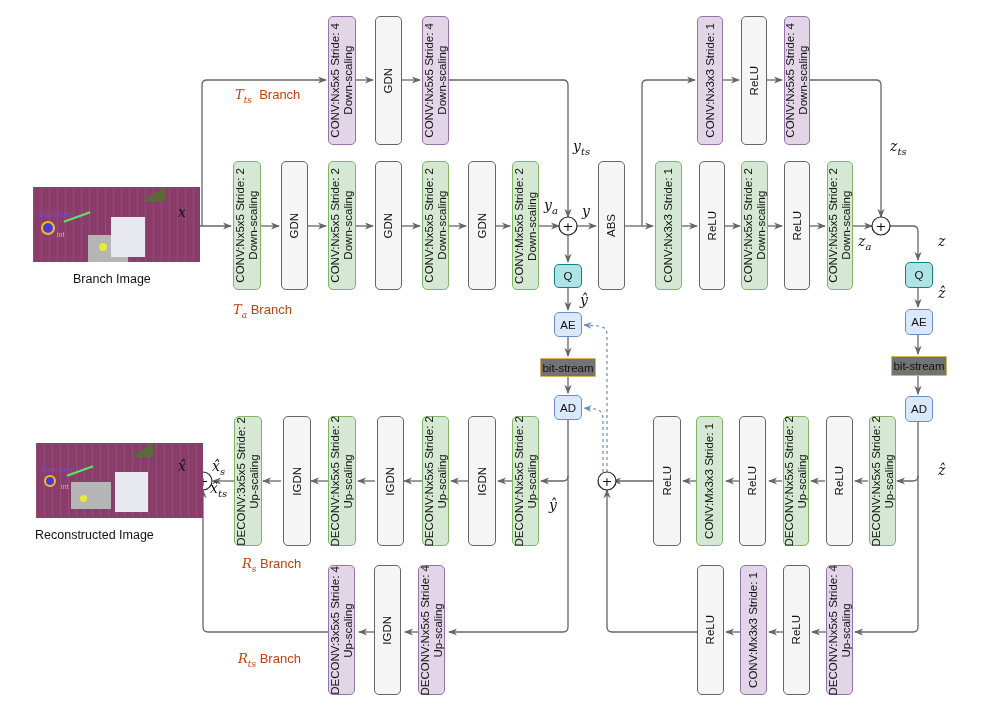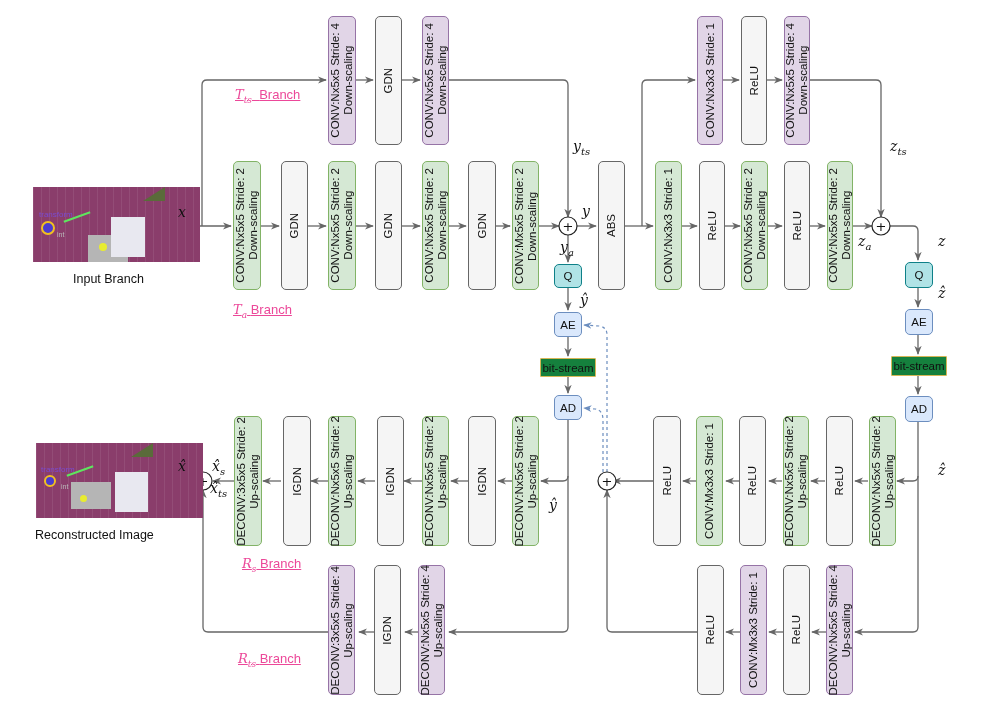--- a/index.html
+++ b/index.html
@@ -8,26 +8,26 @@
   svg.wires { position:absolute; left:0; top:0; width:986px; height:717px; }
   .blk { position:absolute; box-sizing:border-box; border:1.3px solid; border-radius:5px;
     display:flex; align-items:center; justify-content:center; }
   .blk .txt { writing-mode:vertical-rl; transform:rotate(180deg); font-size:11.5px; line-height:13px;
     text-align:center; color:#111; white-space:nowrap; }
   .green { background:#d5e8d4; border-color:#82b366; }
   .purple { background:#e1d5e7; border-color:#9673a6; }
   .gray { background:#f5f5f5; border-color:#666666; }
   .teal { background:#b0e3e6; border-color:#0e8088; }
   .blue { background:#dae8fc; border-color:#6c8ebf;text-align:center; }
-  .yellow { background:#15803d; border-color:#d6b656; }
+  .yellow { background:#737373; border-color:#d6b656; }
   .hbox .txt2 { font-size:11.5px; color:#111; }
   .math { position:absolute; font-family:"DejaVu Serif", serif; font-style:italic; font-size:14px; color:#111; }
   .math sub { font-size:10px; }
   .lbl { position:absolute; font-size:12.5px; color:#111; }
-  .branch { position:absolute; font-size:13px; color:#ec4899;text-decoration:underline; }
+  .branch { position:absolute; font-size:13px; color:#c2410c; }
   .branch .sym { font-family:"DejaVu Serif", serif; font-style:italic; }
   .branch .sym sub { font-size:9px; }
   .img { position:absolute; width:167px; height:75px; background:#8a3d6b; overflow:hidden; }
   .img .a { position:absolute; }
 </style>
 </head>
 <body>
 
 <div id="canvas">
 
@@ -139,21 +139,21 @@
     <div class="a" style="left:0;top:0;width:167px;height:75px;background:repeating-linear-gradient(90deg,rgba(255,255,255,0.08) 0 1px,transparent 1px 8px);"></div>
     <div class="a" style="left:55px;top:48px;width:40px;height:27px;background:#b5b5b5;"></div>
     <div class="a" style="left:78px;top:30px;width:34px;height:40px;background:#e8e8f0;"></div>
     <div class="a" style="left:8px;top:34px;width:10px;height:10px;border-radius:50%;background:#4b3bd0;border:2px solid #f0c020;"></div>
     <div class="a" style="left:66px;top:56px;width:8px;height:8px;border-radius:50%;background:#e8ec30;"></div>
     <div class="a" style="left:30px;top:29px;width:28px;height:2px;background:#5ee65e;transform:rotate(-20deg);"></div>
     <div class="a" style="left:110px;top:0;width:0;height:0;border-left:22px solid transparent;border-bottom:14px solid #5a6b3a;"></div>
     <div class="a" style="left:6px;top:23px;font-size:8px;color:#7a4bd0;">transform</div>
     <div class="a" style="left:24px;top:44px;font-size:7px;color:#bbb;">int</div>
   </div>
-  <div class="lbl" style="left:73px;top:272px;">Input Branch</div>
+  <div class="lbl" style="left:73px;top:272px;">Branch Image</div>
 
   <div class="img" style="left:36px;top:443px;">
     <div class="a" style="left:0;top:0;width:167px;height:75px;background:repeating-linear-gradient(90deg,rgba(255,255,255,0.08) 0 1px,transparent 1px 8px);"></div>
     <div class="a" style="left:35px;top:39px;width:40px;height:27px;background:#b5b5b5;"></div>
     <div class="a" style="left:79px;top:29px;width:33px;height:40px;background:#e8e8f0;"></div>
     <div class="a" style="left:8px;top:32px;width:8px;height:8px;border-radius:50%;background:#4b3bd0;border:2px solid #f0c020;"></div>
     <div class="a" style="left:44px;top:52px;width:7px;height:7px;border-radius:50%;background:#e8ec30;"></div>
     <div class="a" style="left:30px;top:27px;width:28px;height:2px;background:#5ee65e;transform:rotate(-20deg);"></div>
     <div class="a" style="left:95px;top:0;width:0;height:0;border-left:22px solid transparent;border-bottom:14px solid #5a6b3a;"></div>
     <div class="a" style="left:5px;top:22px;font-size:8px;color:#7a4bd0;">transform</div>
@@ -173,21 +173,21 @@
     <span class="sym"><span>R</span><sub>s</sub></span>
     <span>Branch</span>
   </div>
   <div class="branch" style="left:238px;top:651px;">
     <span class="sym"><span>R</span><sub>ts</sub></span>
     <span>Branch</span>
   </div>
 
   <div class="math" style="left:178px;top:204px;">x</div>
   <div class="math" style="left:573px;top:138px;"><span>y</span><sub>ts</sub></div>
-  <div class="math" style="left:560px;top:197px;margin-top:42px;"><span>y</span><sub>a</sub></div>
+  <div class="math" style="left:544px;top:197px;"><span>y</span><sub>a</sub></div>
   <div class="math" style="left:582px;top:203px;">y</div>
   <div class="math" style="left:580px;top:292px;">ŷ</div>
   <div class="math" style="left:549px;top:497px;">ŷ</div>
   <div class="math" style="left:890px;top:138px;"><span>z</span><sub>ts</sub></div>
   <div class="math" style="left:858px;top:233px;"><span>z</span><sub>a</sub></div>
   <div class="math" style="left:938px;top:233px;">z</div>
   <div class="math" style="left:938px;top:285px;">ẑ</div>
   <div class="math" style="left:938px;top:462px;">ẑ</div>
   <div class="math" style="left:178px;top:458px;">x̂</div>
   <div class="math" style="left:212px;top:458px;"><span>x̂</span><sub>s</sub></div>

